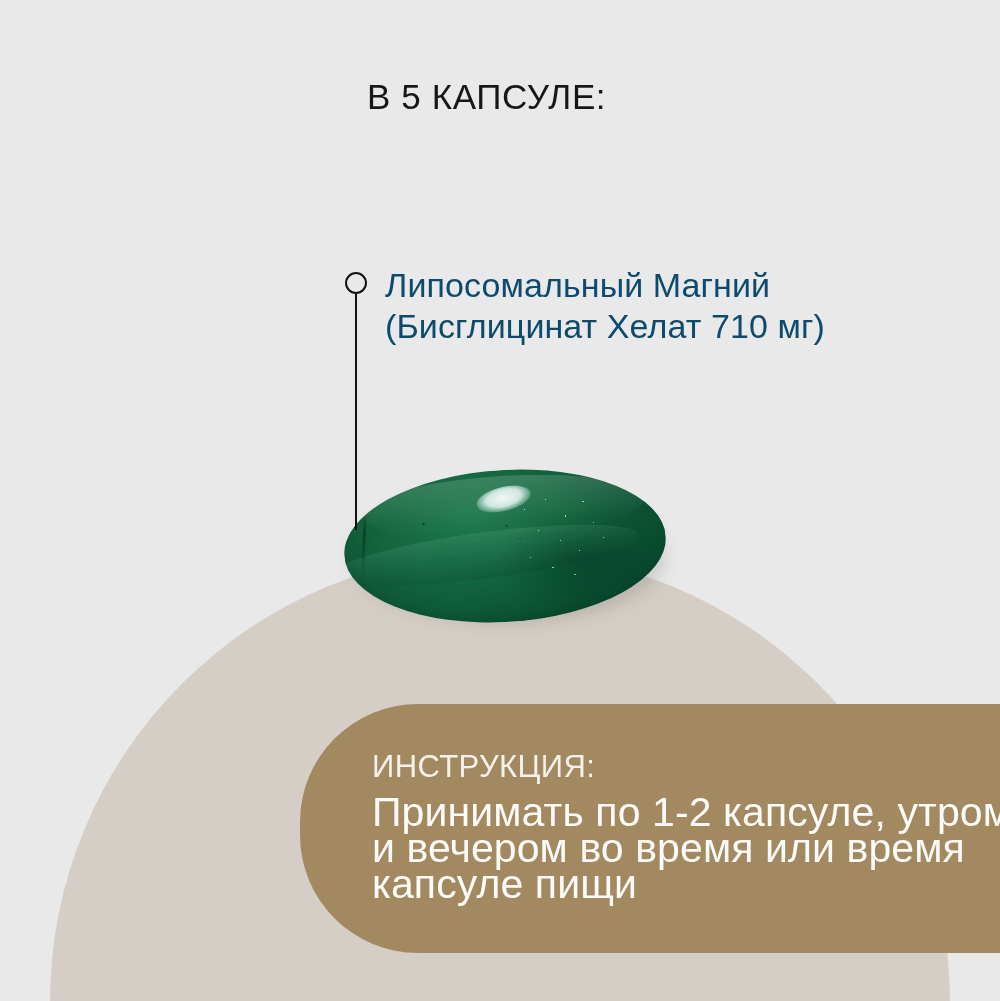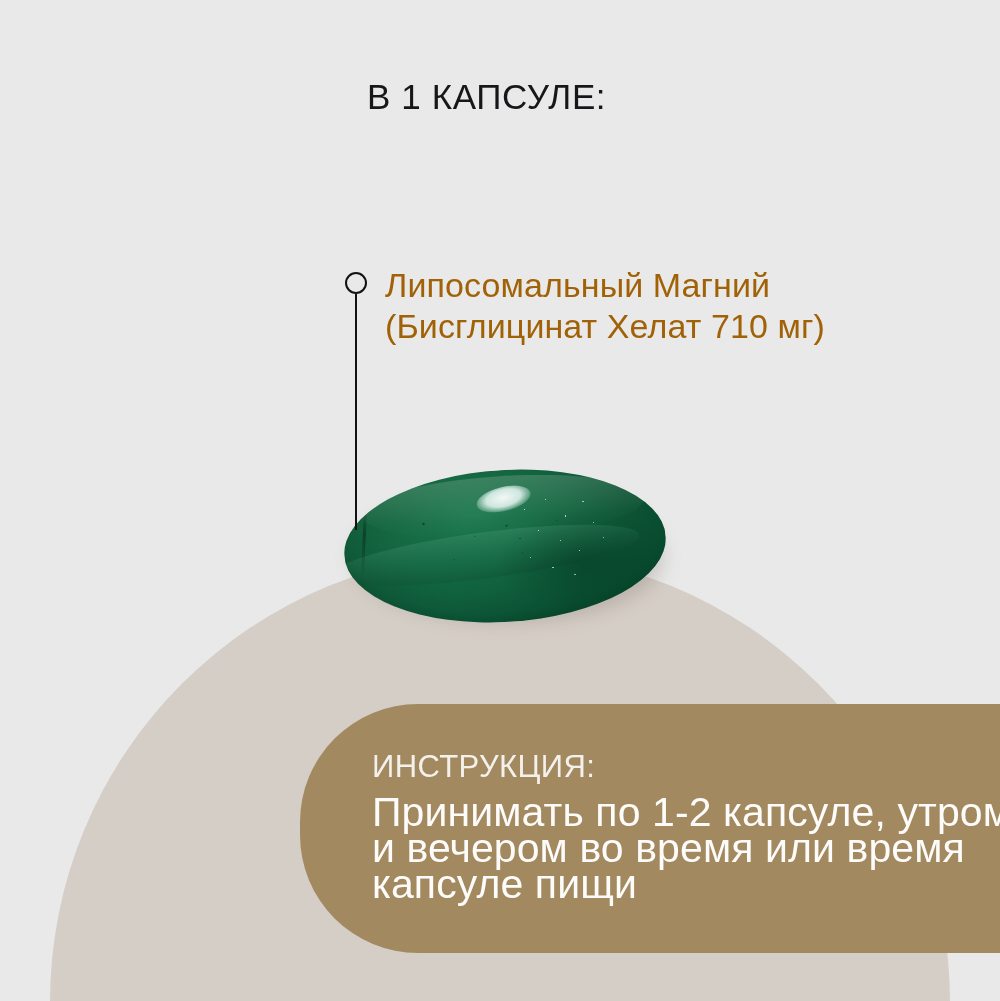--- a/index.html
+++ b/index.html
@@ -92,21 +92,21 @@
     height: 236px;
     background: #111214;
   }
   .callout-text {
     position: absolute;
     left: 385px;
     top: 265px;
     width: 520px;
     font-size: 34px;
     line-height: 41px;
-    color: #a16207;
+    color: #0c4a6e;
     letter-spacing: 0.1px;
   }
   .callout-text .ln { display: block; white-space: nowrap; }
 
   
   .capsule-wrap {
     position: absolute;
     left: 342px;
     top: 466px;
     width: 326px;
@@ -220,21 +220,21 @@
       radial-gradient(circle 1.1px at 74% 62%, rgba(8,28,20,0.45) 50%, rgba(0,0,0,0) 51%);
   }
 </style>
 </head>
 <body>
 
 <div id="poster">
 
   <div class="beige-circle"></div>
 
-  <div class="poster-title">В 1 КАПСУЛЕ:</div>
+  <div class="poster-title">В 5 КАПСУЛЕ:</div>
 
   <div class="capsule-wrap">
     <div class="capsule-shadow"></div>
     <div class="capsule-body">
       <div class="capsule-sheen-top"></div>
       <div class="capsule-band"></div>
       <div class="capsule-crease"></div>
       <div class="capsule-speckles"></div>
       <div class="capsule-dots"></div>
       <div class="capsule-highlight"></div>

